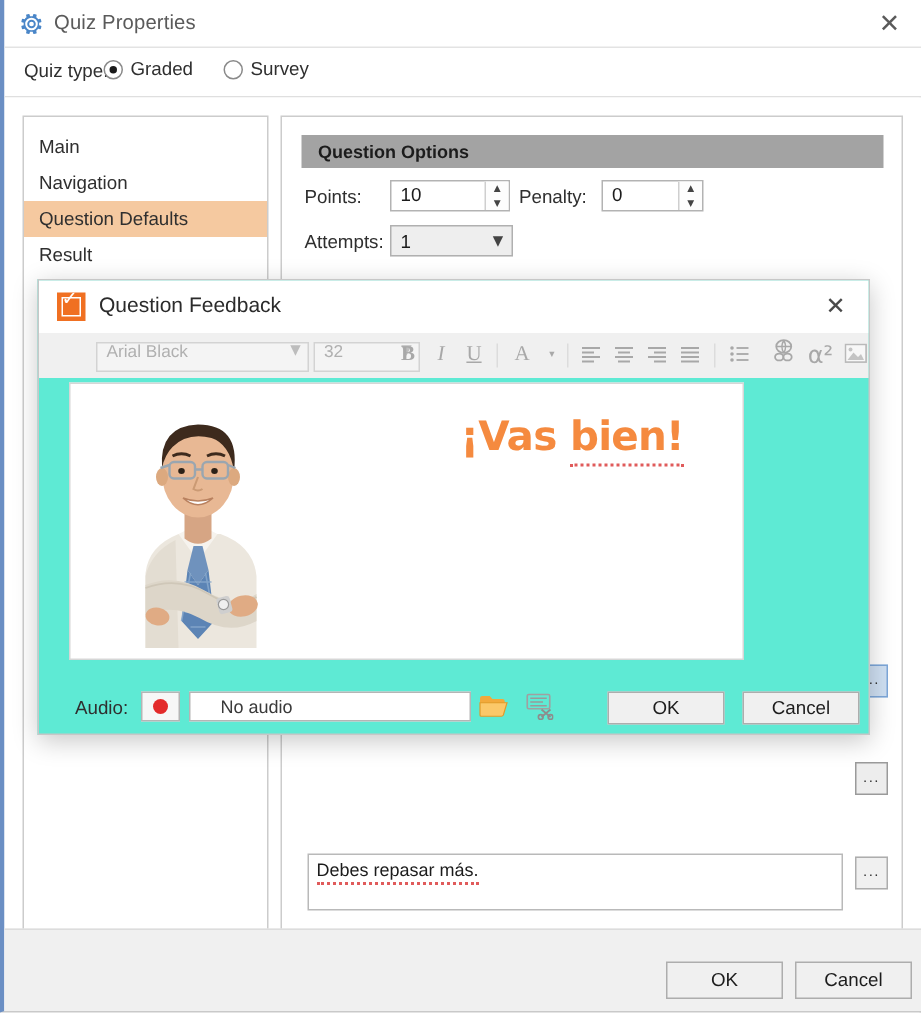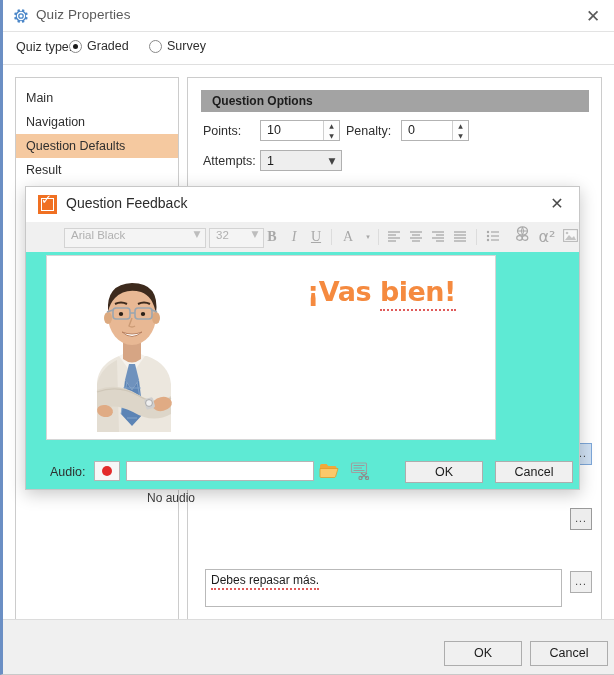--- a/index.html
+++ b/index.html
@@ -223,21 +223,21 @@
     background: #f0f0f0;
     display: flex; align-items: center;
   }
   .tb-combo {
     height: 20px; border: 1px solid #d3d3d3; background: #f4f4f4;
     display: flex; align-items: flex-start;
   }
   .tb-combo .v { font-size: 11.5px; color: #b0b0b0; padding-left: 6px; flex: 1; }
   .tb-combo .a { width: 16px; text-align: center; font-size: 9px; color: #bdbdbd; font-family:"DejaVu Sans",sans-serif;}
   #tb-font { position: absolute; left: 38px; top: 6px; width: 142px; }
-  #tb-size { position: absolute; left: 183px; top: 6px; width: 55px; }
+  #tb-size { position: absolute; left: 183px; top: 6px; width: 71px; }
   .tb-btn {
     position: absolute; top: 3px; width: 24px; height: 24px;
     text-align: center; line-height: 24px; color: #a8a8a8;
     font-size: 14px; cursor: pointer;
   }
   .tb-sep {
     position: absolute; top: 7px; width: 1px; height: 16px; background: #dcdcdc;
   }
 
   #fb-content {
@@ -272,21 +272,21 @@
     display: flex; align-items: center; justify-content: center;
   }
   #fb-rec-btn .dot { width: 10px; height: 10px; border-radius: 50%; background: #e32b2b; }
   #fb-audio-field {
     position: absolute; left: 120px; top: 459px;
     width: 188px; height: 20px;
     background: #ffffff; border: 1px solid #b5b5b5;
   }
   #fb-audio-field span {
     position: absolute; left: 20px; top: 2px;
-    font-size: 12px; color: #3a3a3a; margin-top: 27px;
+    font-size: 12px; color: #3a3a3a;
   }
   #fb-folder-icon { position: absolute; left: 313px; top: 460px; width: 20px; height: 18px; cursor: pointer; }
   #fb-edit-icon { position: absolute; left: 343px; top: 459px; width: 20px; height: 20px; cursor: pointer; }
   #fb-ok { left: 399px; top: 459px; width: 78px; height: 22px; line-height: 20px; }
   #fb-cancel { left: 489px; top: 459px; width: 78px; height: 22px; line-height: 20px; }
 </style>
 </head>
 <body>
 
 <div id="quiz-window">

